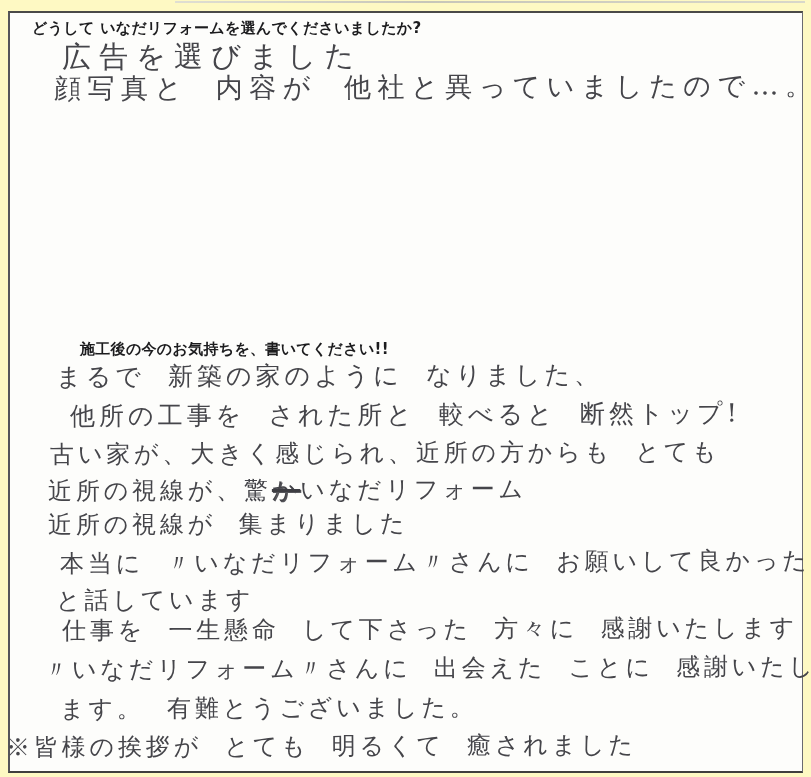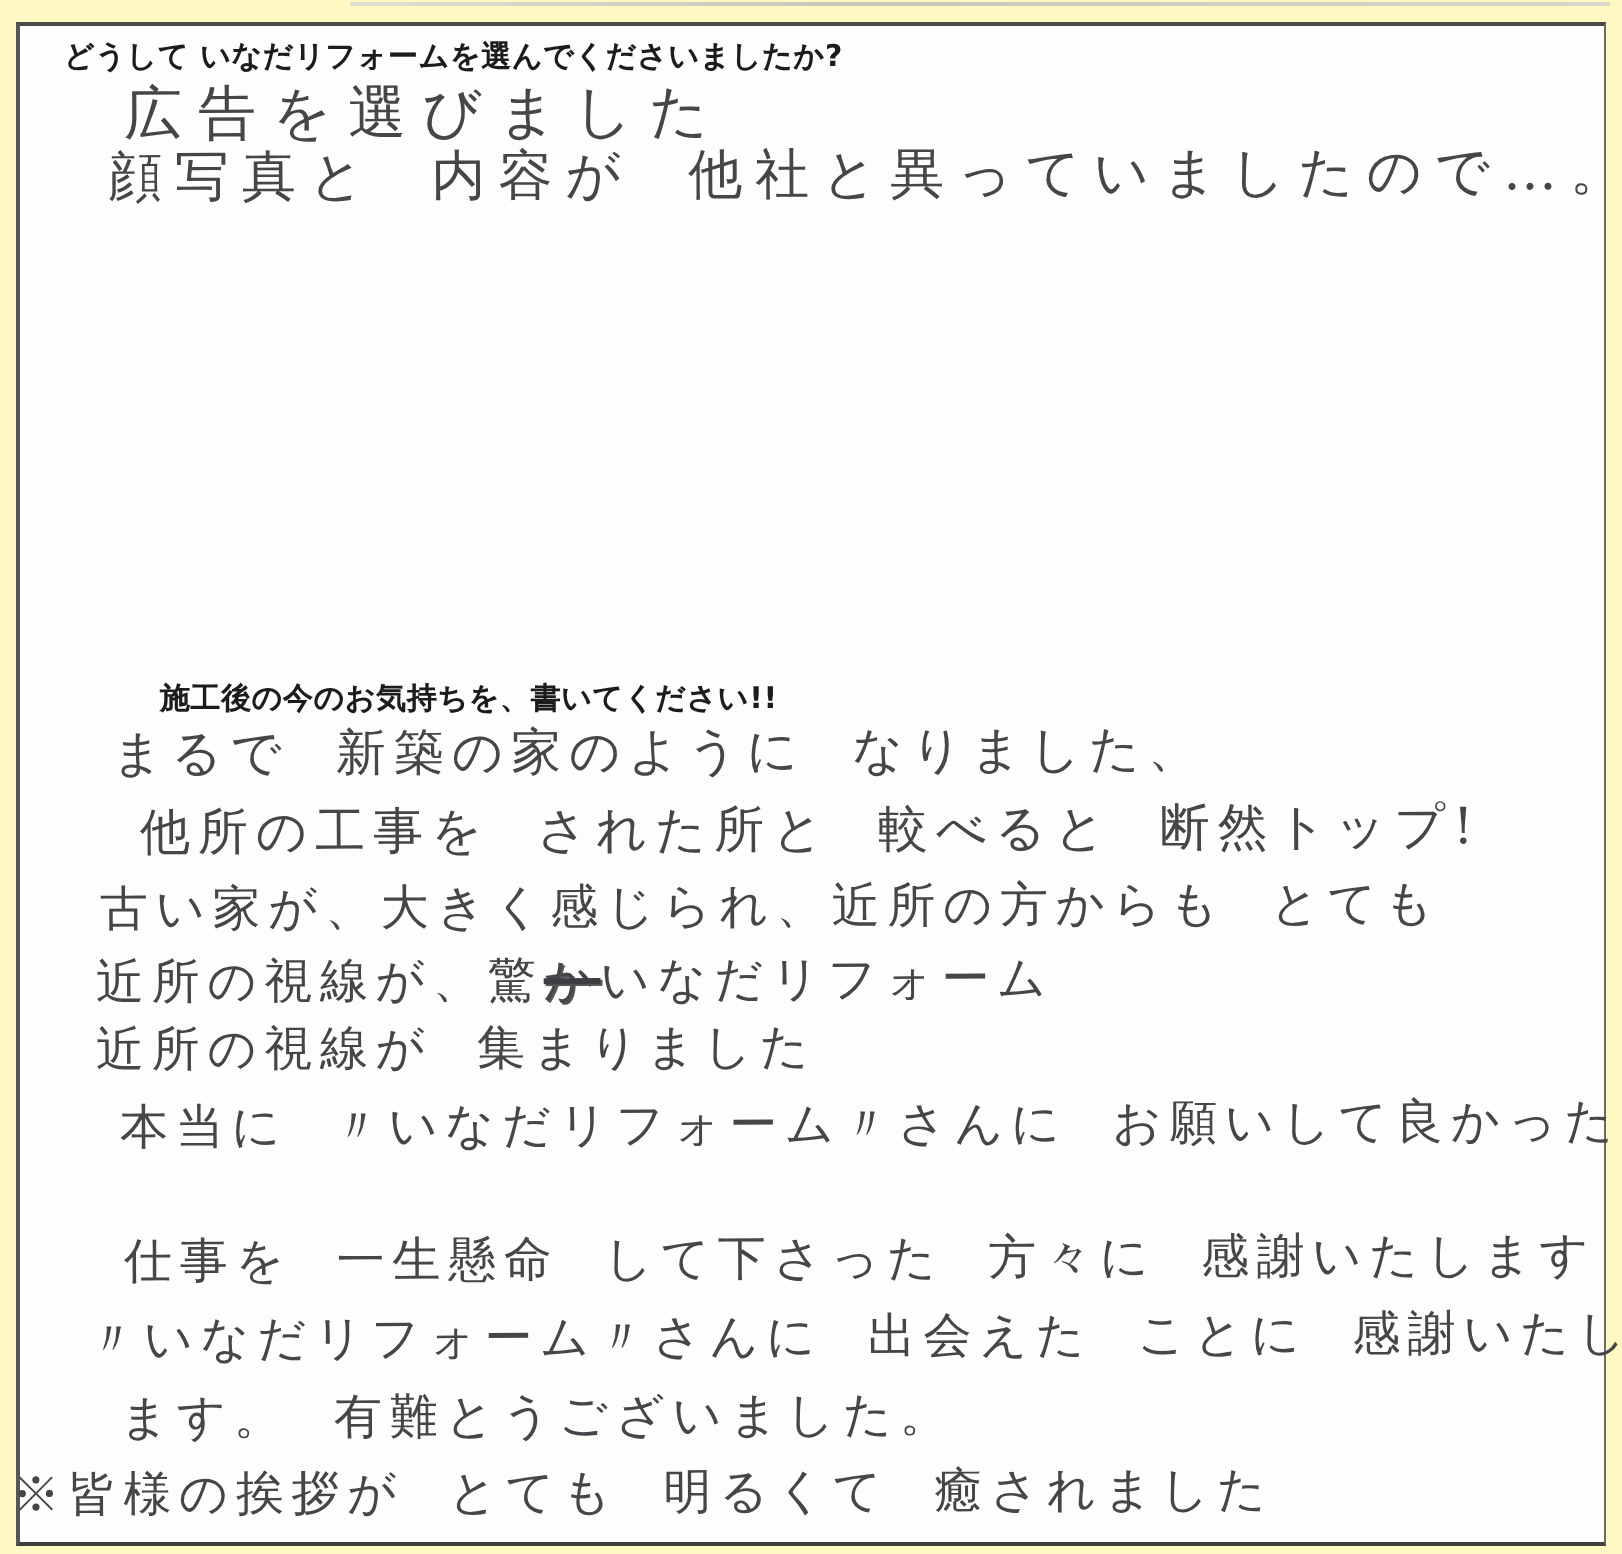--- a/index.html
+++ b/index.html
@@ -103,20 +103,21 @@
     <div class="hw hw-l2">古い家が、大きく感じられ、近所の方からも とても</div>
 
     <div class="hw hw-l3">
       <span>近所の視線が、驚</span><span class="struck">か</span><span>いなだリフォーム</span>
     </div>
 
     <div class="hw hw-l4">近所の視線が 集まりました</div>
 
     <div class="hw hw-l5">本当に 〃いなだリフォーム〃さんに お願いして良かった</div>
 
+    <div class="hw hw-l6">と話しています</div>
 
     <div class="hw hw-l7">仕事を 一生懸命 して下さった 方々に 感謝いたします</div>
 
     <div class="hw hw-l8">〃いなだリフォーム〃さんに 出会えた ことに 感謝いたし</div>
 
     <div class="hw hw-l9">ます。 有難とうございました。</div>
 
     <div class="hw hw-l10">※皆様の挨拶が とても 明るくて 癒されました</div>
 
   </div>

